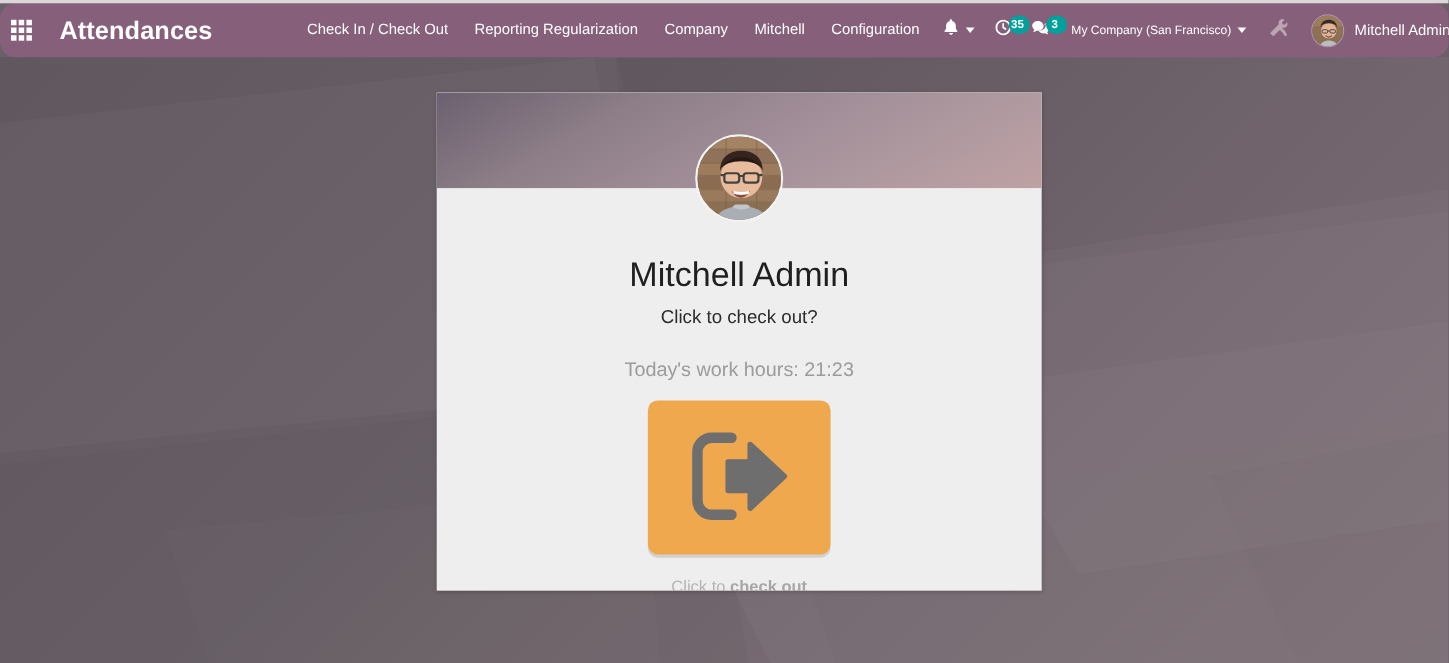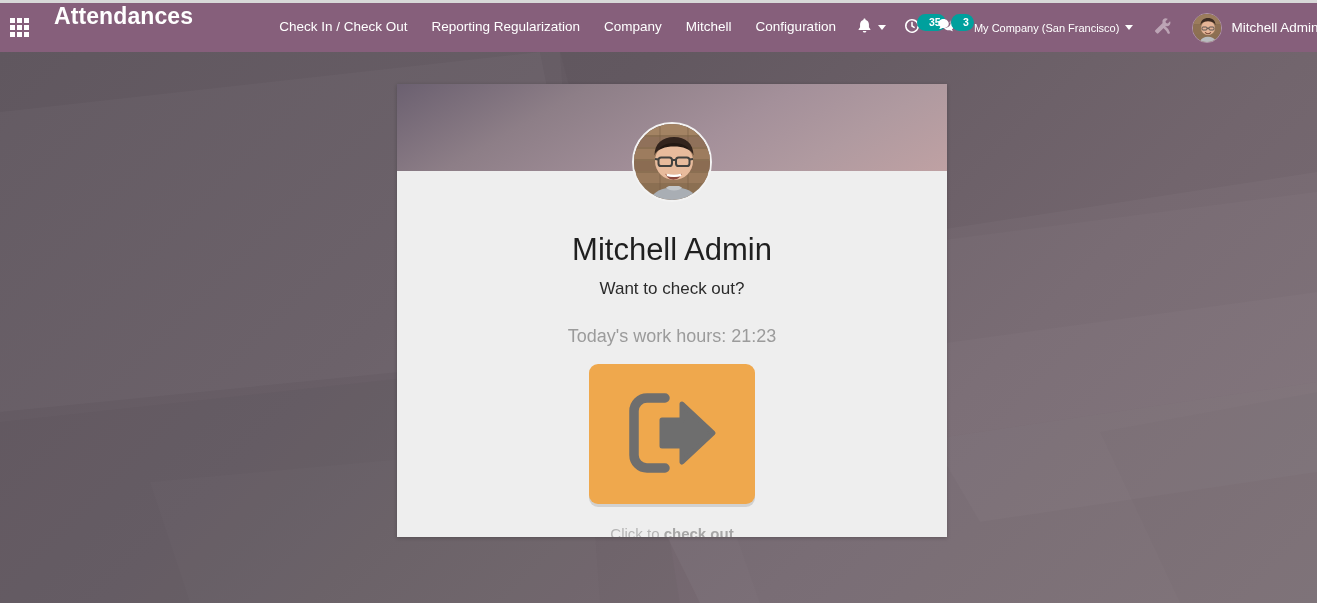--- a/index.html
+++ b/index.html
@@ -38,22 +38,24 @@
 
   
   #navbar {
     position: absolute;
     top: 3px; left: 0;
     width: 1317px;
     height: 49px;
     background: #8a5f7d;
     background: #86607c;
     display: flex;
+    align-items: center;
     z-index: 30;
     color: #ffffff;
+    border-radius: 14px;
   }
   
   #navbar { background-color: #865f7b; }
 
   .apps-menu {
     width: 38px;
     height: 49px;
     display: flex;
     align-items: center;
     justify-content: center;
@@ -125,21 +127,21 @@
 
   .badge-count {
     position: absolute;
     top: 11px;
     left: 22px;
     background: #00a09d;
     color: #ffffff;
     font-size: 10.5px;
     font-weight: bold;
     line-height: 1;
-    padding: 3px 5px 3px 12px;
+    padding: 3px 5px 3px 2px;
     border-radius: 9px;
     min-width: 19px;
     text-align: center;
   }
 
   #company-name {
     font-size: 11px;
     color: #ffffff;
     white-space: nowrap;
   }
@@ -387,21 +389,21 @@
         <path d="M14 80c3-11 12-16.5 26-16.5S63 69 66 80z" fill="#a9aeb4"></path>
         <path d="M32 63.6c2.4 4 13.6 4 16 0l-3 -1.6 -10 0z" fill="#c3c7cb"></path>
       </svg>
     </div>
   </div>
 
   <div id="card-body">
 
     <div id="employee-name">Mitchell Admin</div>
 
-    <div id="prompt-question">Want to check out?</div>
+    <div id="prompt-question">Click to check out?</div>
 
     <div id="work-hours">Today's work hours: 21:23</div>
 
     <button id="checkout-button">
       <span>
         <svg width="94" height="84" viewBox="0 0 94 84">
           <path d="M40 7 H22 A13 13 0 0 0 9 20 V64 A13 13 0 0 0 22 77 H40" fill="none" stroke="#6e6e6e" stroke-width="9.5" stroke-linecap="round"></path>
           <path d="M37 29 H57 V13 L88 42 L57 71 V55 H37 Z" fill="#6e6e6e" stroke="#6e6e6e" stroke-width="5" stroke-linejoin="round"></path>
         </svg>
       </span>

